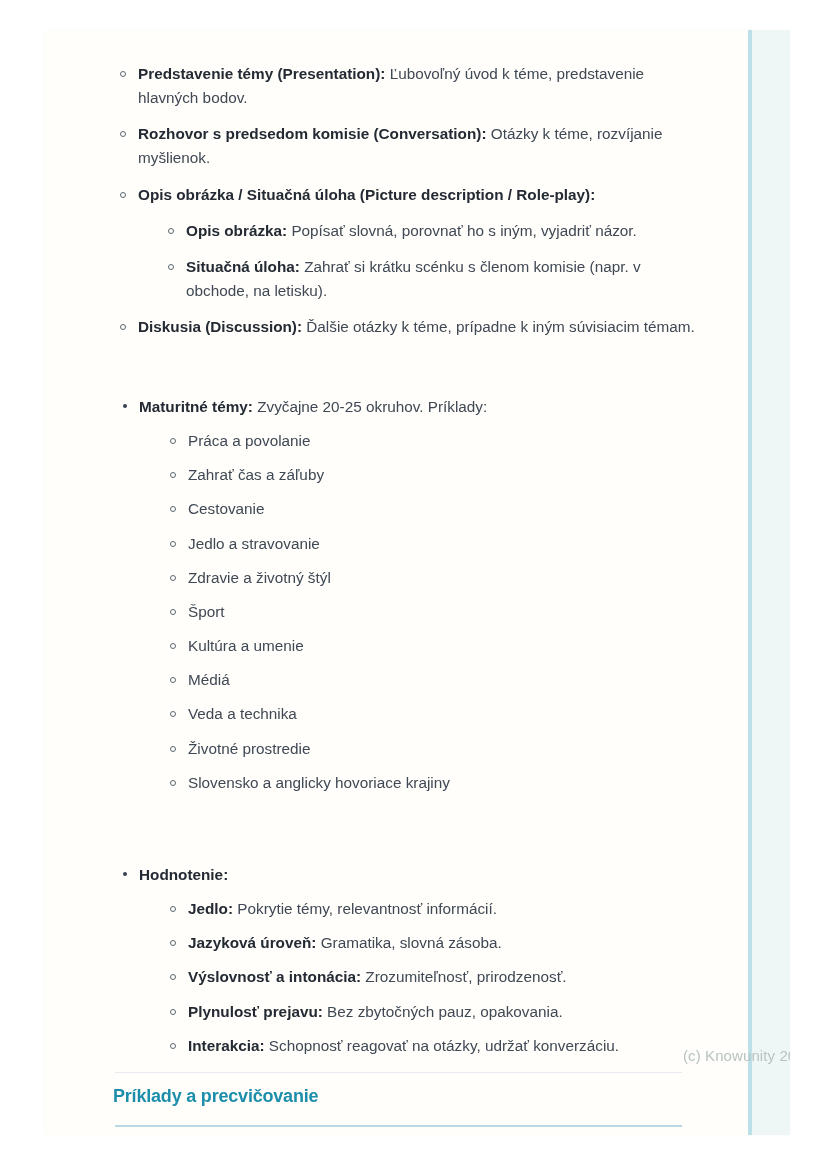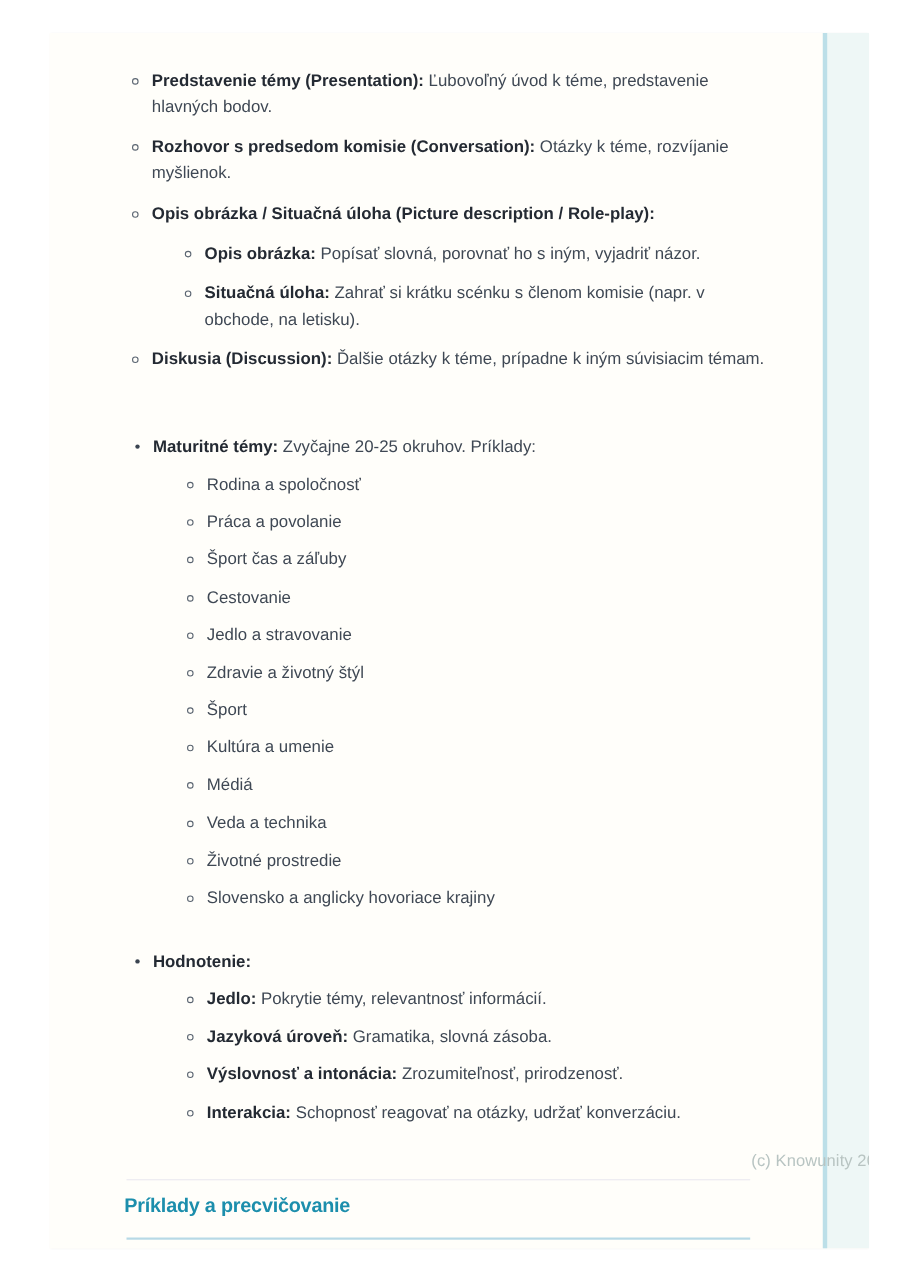--- a/index.html
+++ b/index.html
@@ -214,23 +214,22 @@
       </ul>
     </div>
 
     <div class="block" id="block-topics">
       <ul class="lvl1">
         <li>
           <span class="marker-dot"></span>
           <span class="lbl">Maturitné témy:</span><span class="txt"> Zvyčajne 20-25 okruhov. Príklady:</span>
 
           <ul class="lvl2 tight sub-under">
-            <li><span class="marker-ring"></span><span class="txt">Rodina a spoločnosť</span></li>
             <li><span class="marker-ring"></span><span class="txt">Práca a povolanie</span></li>
-            <li><span class="marker-ring"></span><span class="txt">Šport čas a záľuby</span></li>
+            <li><span class="marker-ring"></span><span class="txt">Zahrať čas a záľuby</span></li>
             <li><span class="marker-ring"></span><span class="txt">Cestovanie</span></li>
             <li><span class="marker-ring"></span><span class="txt">Jedlo a stravovanie</span></li>
             <li><span class="marker-ring"></span><span class="txt">Zdravie a životný štýl</span></li>
             <li><span class="marker-ring"></span><span class="txt">Šport</span></li>
             <li><span class="marker-ring"></span><span class="txt">Kultúra a umenie</span></li>
             <li><span class="marker-ring"></span><span class="txt">Médiá</span></li>
             <li><span class="marker-ring"></span><span class="txt">Veda a technika</span></li>
             <li><span class="marker-ring"></span><span class="txt">Životné prostredie</span></li>
             <li><span class="marker-ring"></span><span class="txt">Slovensko a anglicky hovoriace krajiny</span></li>
           </ul>
@@ -252,20 +251,24 @@
             <li>
               <span class="marker-ring"></span>
               <span class="lbl">Jazyková úroveň:</span><span class="txt"> Gramatika, slovná zásoba.</span>
             </li>
             <li>
               <span class="marker-ring"></span>
               <span class="lbl">Výslovnosť a intonácia:</span><span class="txt"> Zrozumiteľnosť, prirodzenosť.</span>
             </li>
             <li>
               <span class="marker-ring"></span>
+              <span class="lbl">Plynulosť prejavu:</span><span class="txt"> Bez zbytočných pauz, opakovania.</span>
+            </li>
+            <li>
+              <span class="marker-ring"></span>
               <span class="lbl">Interakcia:</span><span class="txt"> Schopnosť reagovať na otázky, udržať konverzáciu.</span>
             </li>
           </ul>
         </li>
       </ul>
     </div>
 
     <div id="section-divider"></div>
     <div id="section-heading">Príklady a precvičovanie</div>
     <div id="heading-underline"></div>

